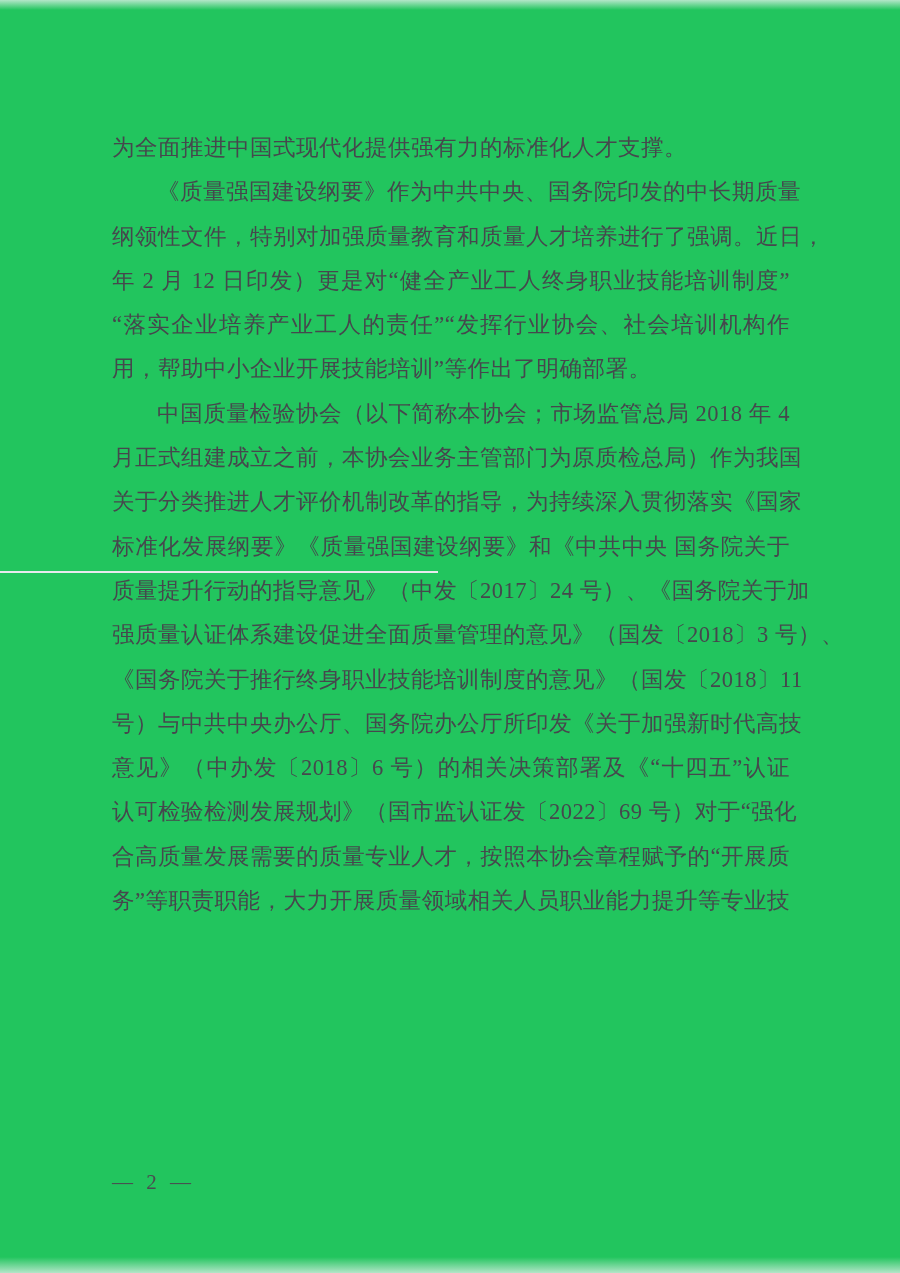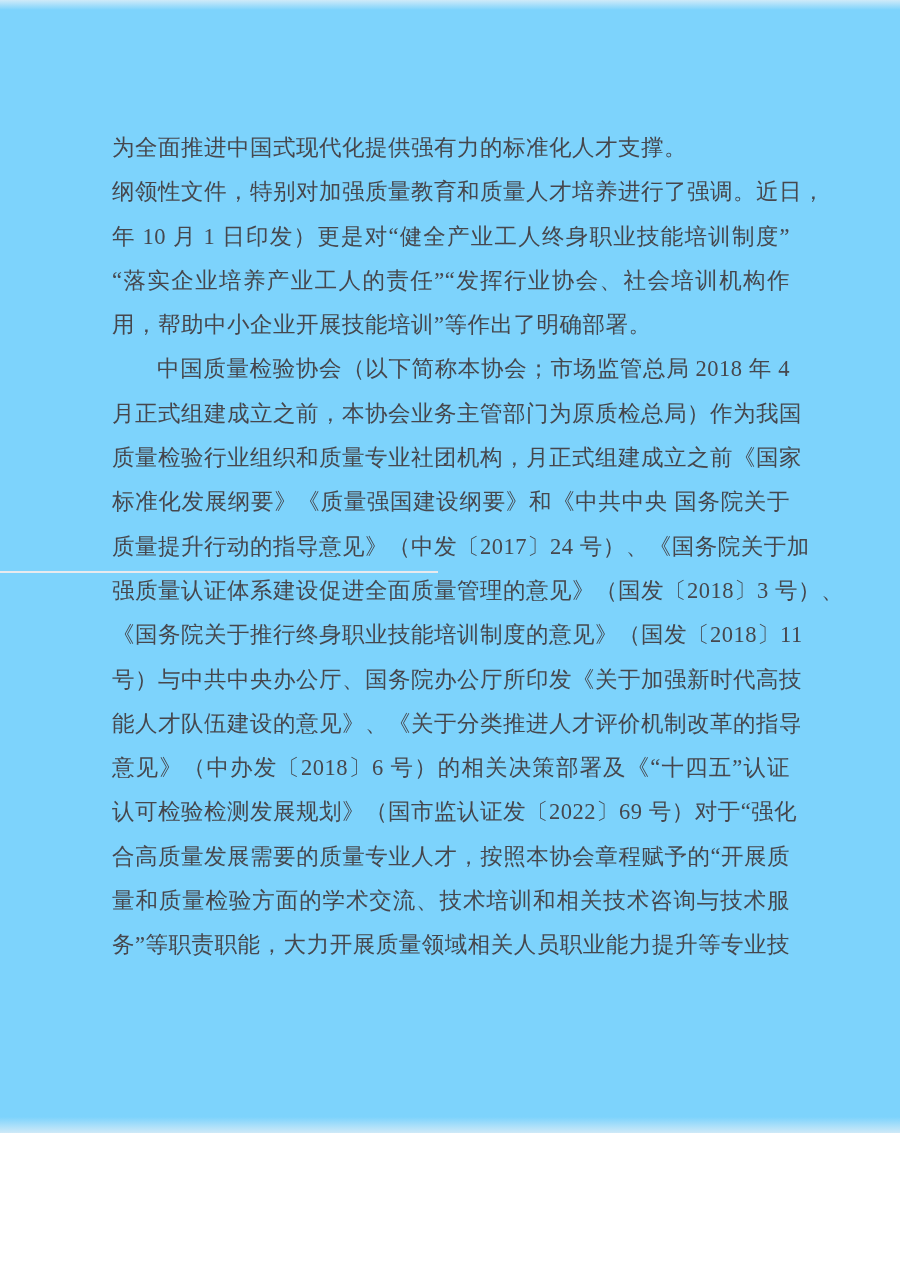--- a/index.html
+++ b/index.html
@@ -3,22 +3,22 @@
 <meta charset="utf-8">
 <style>
   html, body {
     margin: 0;
     padding: 0;
     background: #ffffff;
   }
   .page {
     position: relative;
     width: 900px;
-    height: 1133px;
-    background: #7dd3fc;
+    height: 1273px;
+    background: #22c55e;
     overflow: hidden;
     font-family: "Liberation Serif", "DejaVu Serif", serif;
   }
   
   .scan-noise-top {
     position: absolute;
     left: 0; top: 0;
     width: 100%; height: 10px;
     background: linear-gradient(180deg, #f3f4f7 0%, rgba(243,244,247,0) 100%);
     opacity: 0.7;
@@ -75,34 +75,33 @@
 </head>
 <body>
 
 <div class="page">
   <div class="scan-noise-top"></div>
   <div class="scan-noise-bottom"></div>
   <div class="fold-line"></div>
 
   <div class="textblock">
     <div class="line no-just">为全面推进中国式现代化提供强有力的标准化人才支撑。</div>
+    <div class="line indent">《质量强国建设纲要》作为中共中央、国务院印发的中长期质量</div>
     <div class="line">纲领性文件，特别对加强质量教育和质量人才培养进行了强调。近日，</div>
-    <div class="line">年 10 月 1 日印发）更是对“健全产业工人终身职业技能培训制度”</div>
+    <div class="line">年 2 月 12 日印发）更是对“健全产业工人终身职业技能培训制度”</div>
     <div class="line">“落实企业培养产业工人的责任”“发挥行业协会、社会培训机构作</div>
     <div class="line no-just">用，帮助中小企业开展技能培训”等作出了明确部署。</div>
     <div class="line indent">中国质量检验协会（以下简称本协会；市场监管总局 2018 年 4</div>
     <div class="line">月正式组建成立之前，本协会业务主管部门为原质检总局）作为我国</div>
-    <div class="line">质量检验行业组织和质量专业社团机构，月正式组建成立之前《国家</div>
+    <div class="line">关于分类推进人才评价机制改革的指导，为持续深入贯彻落实《国家</div>
     <div class="line">标准化发展纲要》《质量强国建设纲要》和《中共中央 国务院关于</div>
     <div class="line">质量提升行动的指导意见》（中发〔2017〕24 号）、《国务院关于加</div>
     <div class="line">强质量认证体系建设促进全面质量管理的意见》（国发〔2018〕3 号）、</div>
     <div class="line">《国务院关于推行终身职业技能培训制度的意见》（国发〔2018〕11</div>
     <div class="line">号）与中共中央办公厅、国务院办公厅所印发《关于加强新时代高技</div>
-    <div class="line">能人才队伍建设的意见》、《关于分类推进人才评价机制改革的指导</div>
     <div class="line">意见》（中办发〔2018〕6 号）的相关决策部署及《“十四五”认证</div>
     <div class="line">认可检验检测发展规划》（国市监认证发〔2022〕69 号）对于“强化</div>
     <div class="line">合高质量发展需要的质量专业人才，按照本协会章程赋予的“开展质</div>
-    <div class="line">量和质量检验方面的学术交流、技术培训和相关技术咨询与技术服</div>
     <div class="line">务”等职责职能，大力开展质量领域相关人员职业能力提升等专业技</div>
   </div>
 
   <div class="page-number">— 2 —</div>
 </div>
 
 </body></html>

